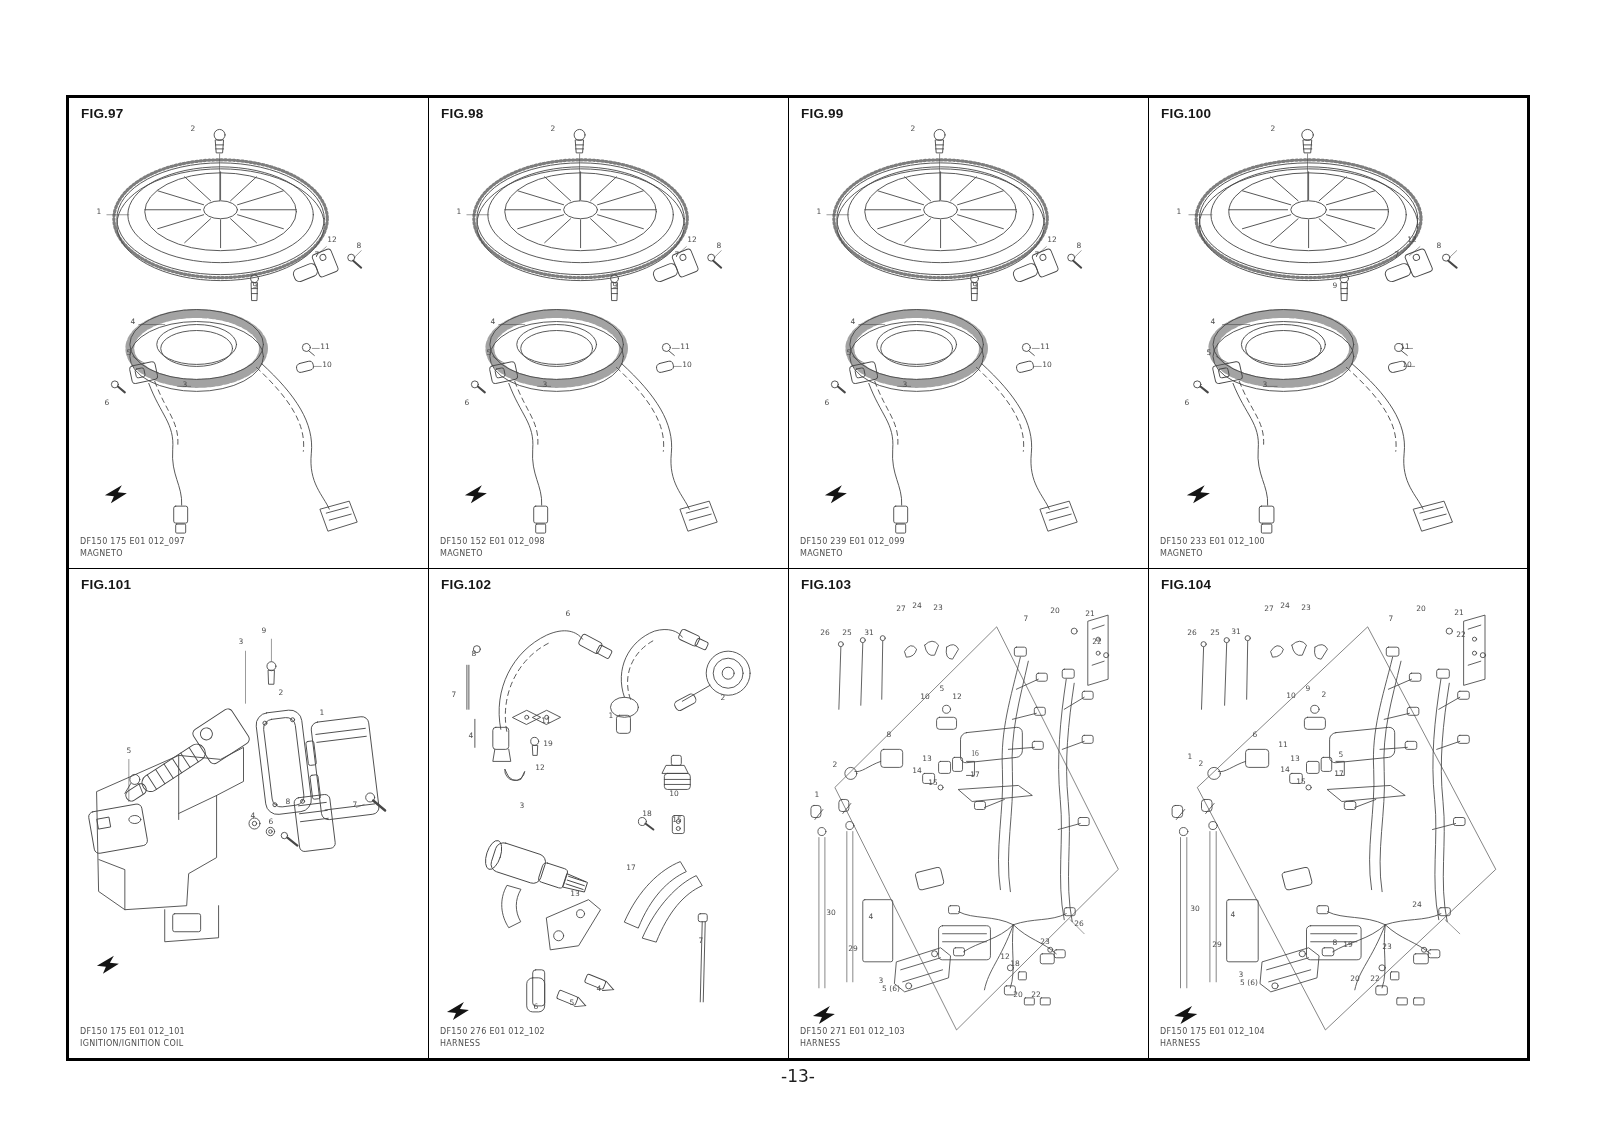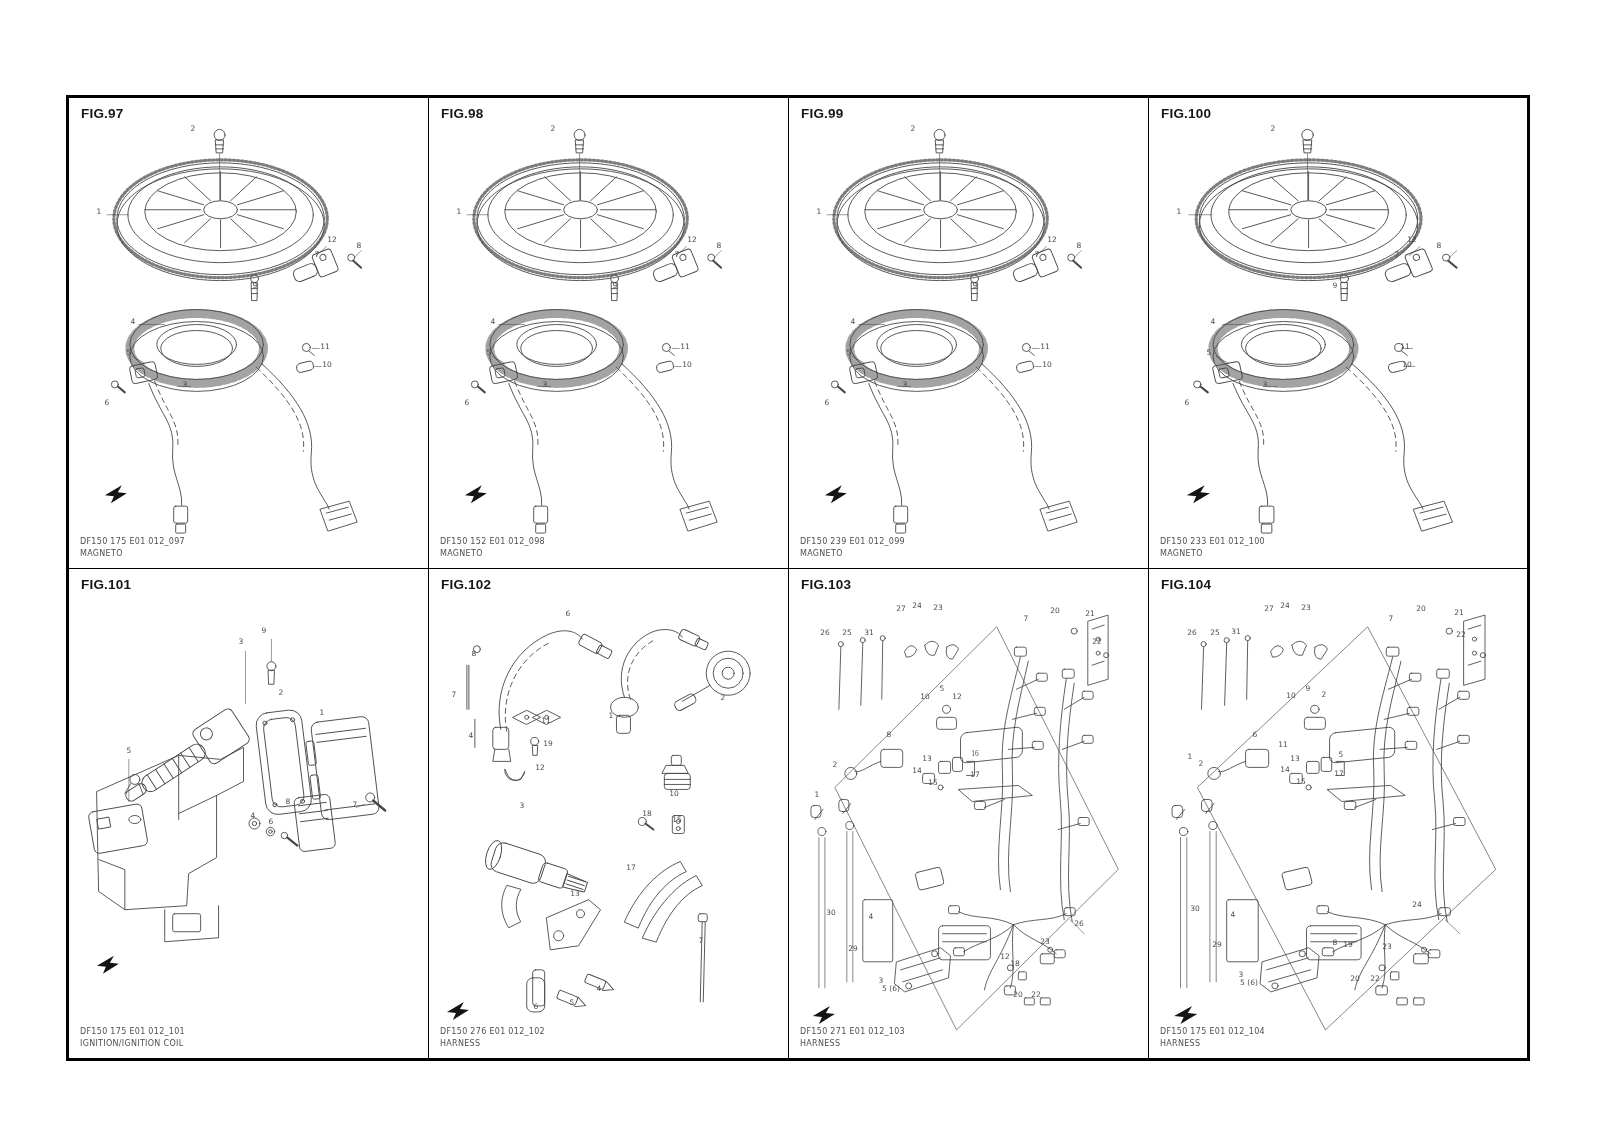--- a/index.html
+++ b/index.html
@@ -729,13 +729,14 @@
           <span class="part-label" style="left: 226px; top: 410px;">22</span>
           <span class="part-label" style="left: 268px; top: 336px;">24</span>
         </div>
     <div class="panel-title">FIG.104</div>
     <div class="caption">
       <div class="caption-code">DF150 175 E01 012_104</div>
       <div class="caption-name">HARNESS</div>
     </div>
   </div>
     </div>
+  <div class="page-number">-13-</div>
 </div>
 
 </body></html>

